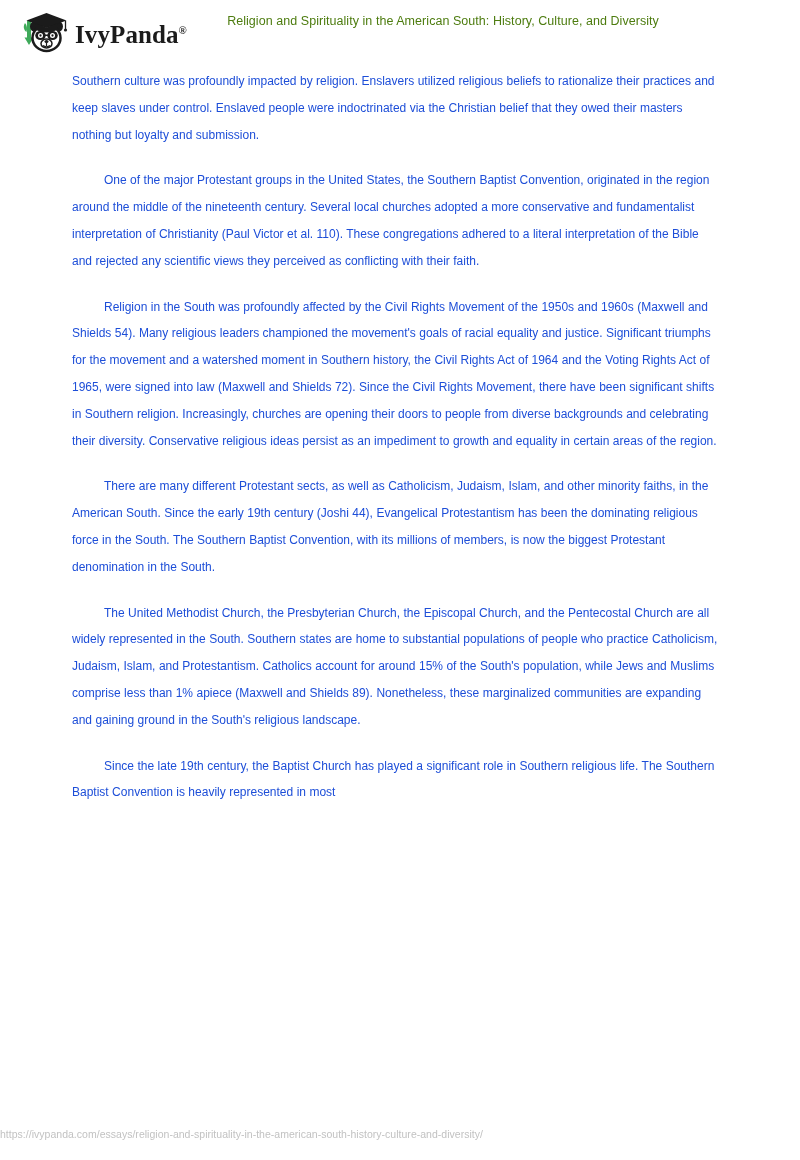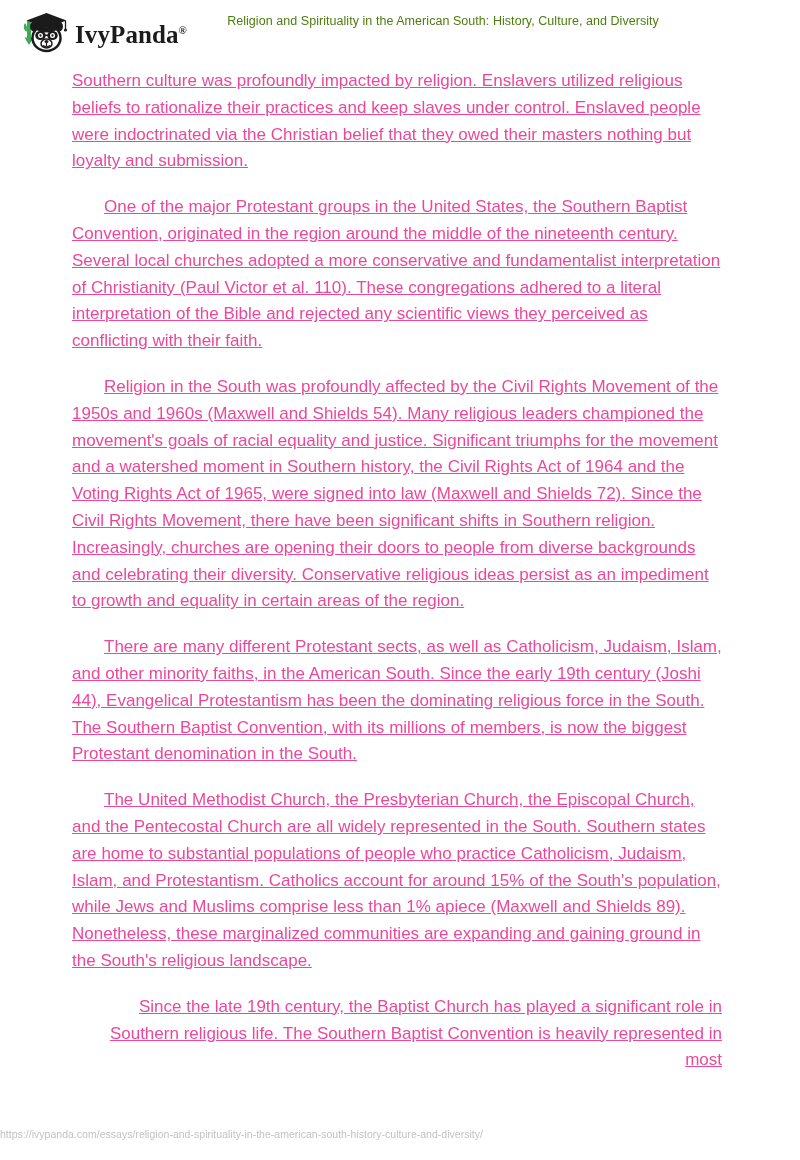--- a/index.html
+++ b/index.html
@@ -86,34 +86,32 @@
   
   .content {
     position: absolute;
     left: 72px;
     top: 68px;
     width: 650px;
   }
 
   p.para {
     margin: 0 0 19px 0;
-    font-size: 17px;
+    font-size: 12px;
     line-height: 26.8px;
-    color: #ec4899;
+    color: #1d4ed8;
     text-align: left;
     font-family: "Liberation Sans", sans-serif;
     word-spacing: 0.1px;
-    text-decoration: underline;
   }
   p.para.indent {
     text-indent: 32px;
   }
   p.para.tight {
     margin-bottom: 8px;
-    text-align: right;
   }
 
   h2.section-heading {
     margin: 26px 0 16px 0;
     font-size: 27.5px;
     line-height: 35px;
     font-weight: bold;
     color: #1d1d1d;
     letter-spacing: -0.2px;
     font-family: "Liberation Sans", sans-serif;

